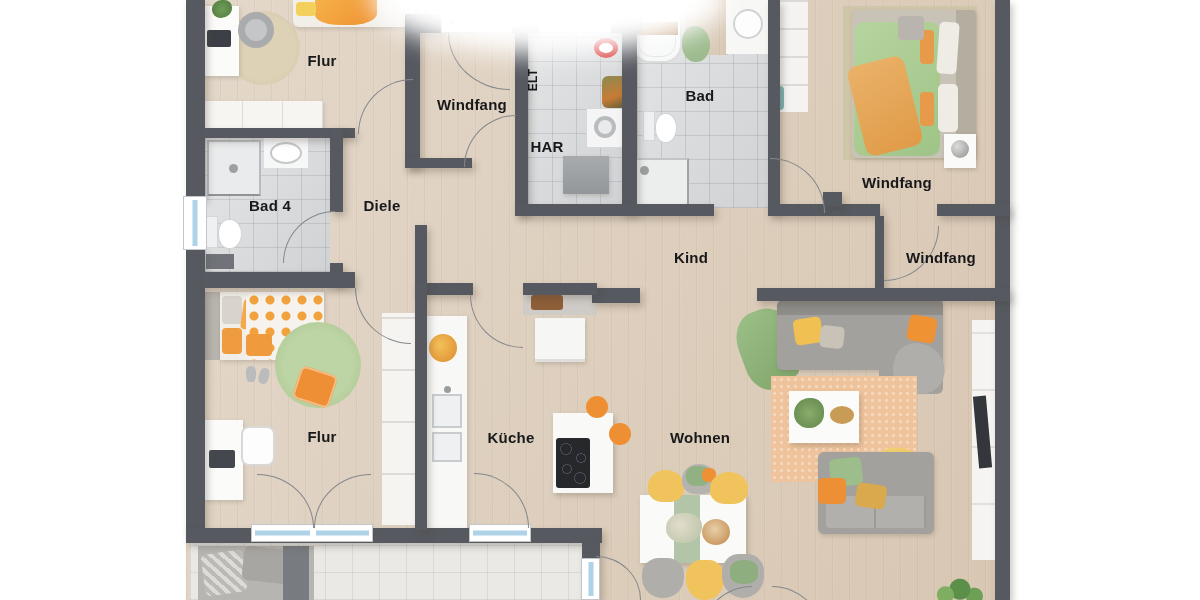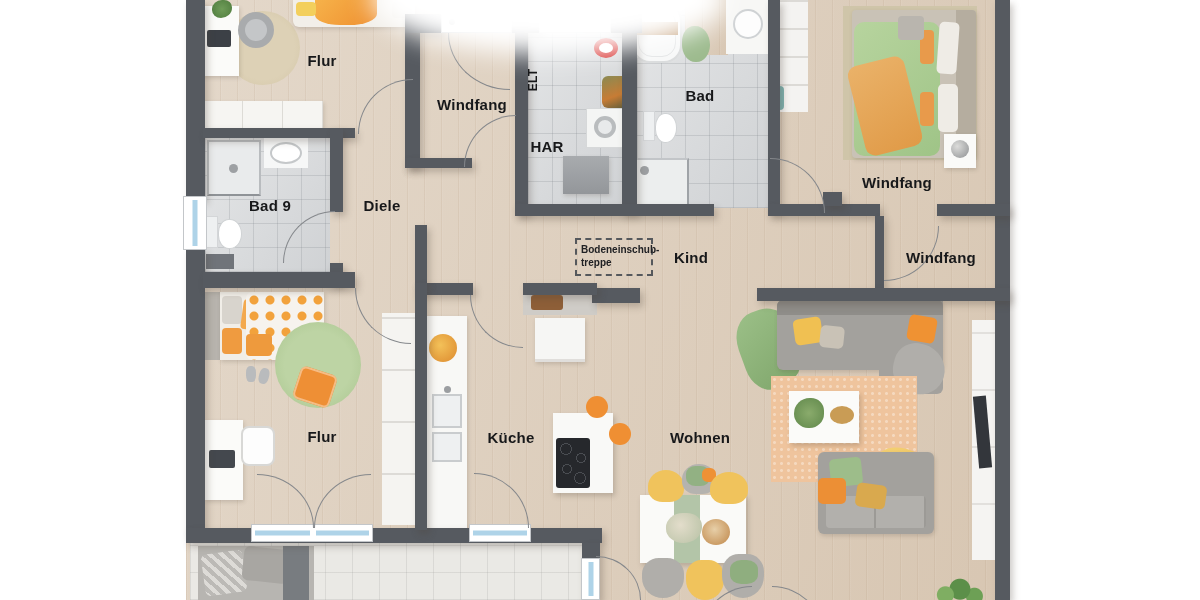--- a/index.html
+++ b/index.html
@@ -246,26 +246,22 @@
   <div class="arc tr" style="left:772px;top:586px;width:52px;height:52px;"></div>
 
   <div class="blur-blob" style="left:372px;top:-58px;width:356px;height:112px;"></div>
 
   <div class="lbl" style="left:322px;top:60px;">Flur</div>
   <div class="lbl" style="left:472px;top:104px;text-align:right;">Windfang</div>
   <div class="lbl sm" style="left:533px;top:80px;transform:translate(-50%,-50%) rotate(-90deg);">ELT</div>
   <div class="lbl" style="left:547px;top:146px;">HAR</div>
   <div class="lbl" style="left:700px;top:95px;">Bad</div>
   <div class="lbl" style="left:897px;top:182px;">Windfang</div>
-  <div class="lbl" style="left:270px;top:205px;">Bad 9</div>
+  <div class="lbl" style="left:270px;top:205px;">Bad 4</div>
   <div class="lbl" style="left:382px;top:205px;">Diele</div>
   <div class="lbl" style="left:691px;top:257px;">Kind</div>
   <div class="lbl" style="left:941px;top:257px;">Windfang</div>
   <div class="lbl" style="left:322px;top:436px;">Flur</div>
   <div class="lbl" style="left:511px;top:437px;">Küche</div>
   <div class="lbl" style="left:700px;top:437px;">Wohnen</div>
 
-  <div class="dash" style="left:575px;top:238px;width:78px;height:38px;">
-    <div style="position:static;">Bodeneinschub-</div>
-    <div style="position:static;">treppe</div>
-  </div>
 
 </div>
 
 </body></html>

